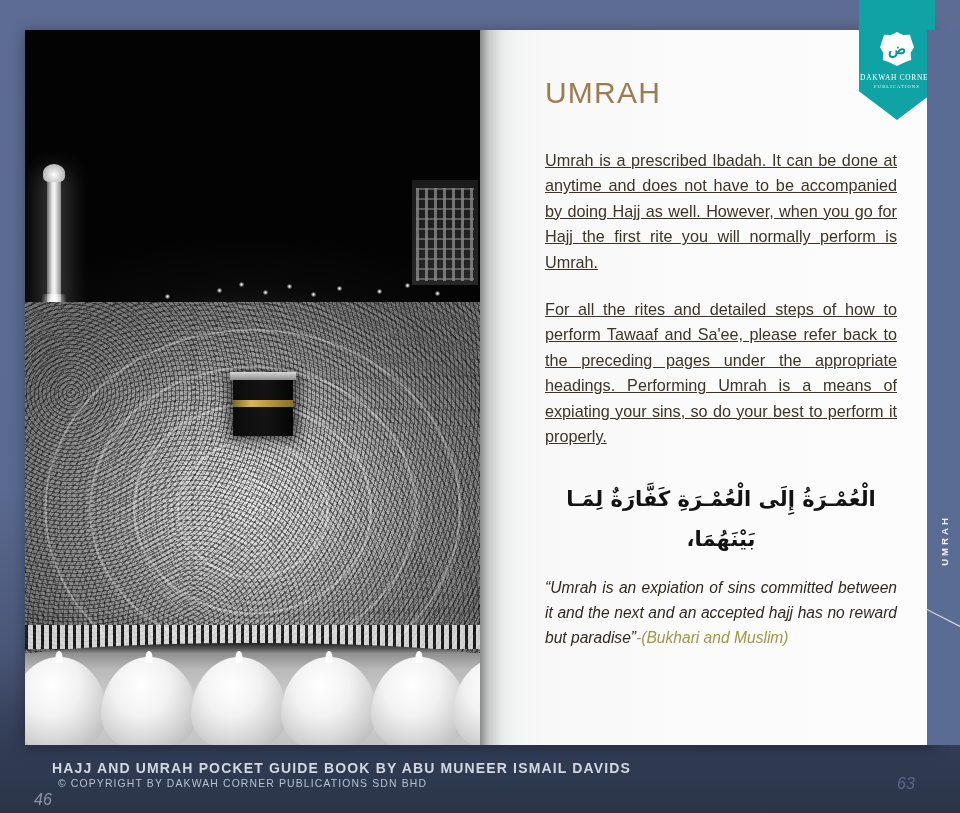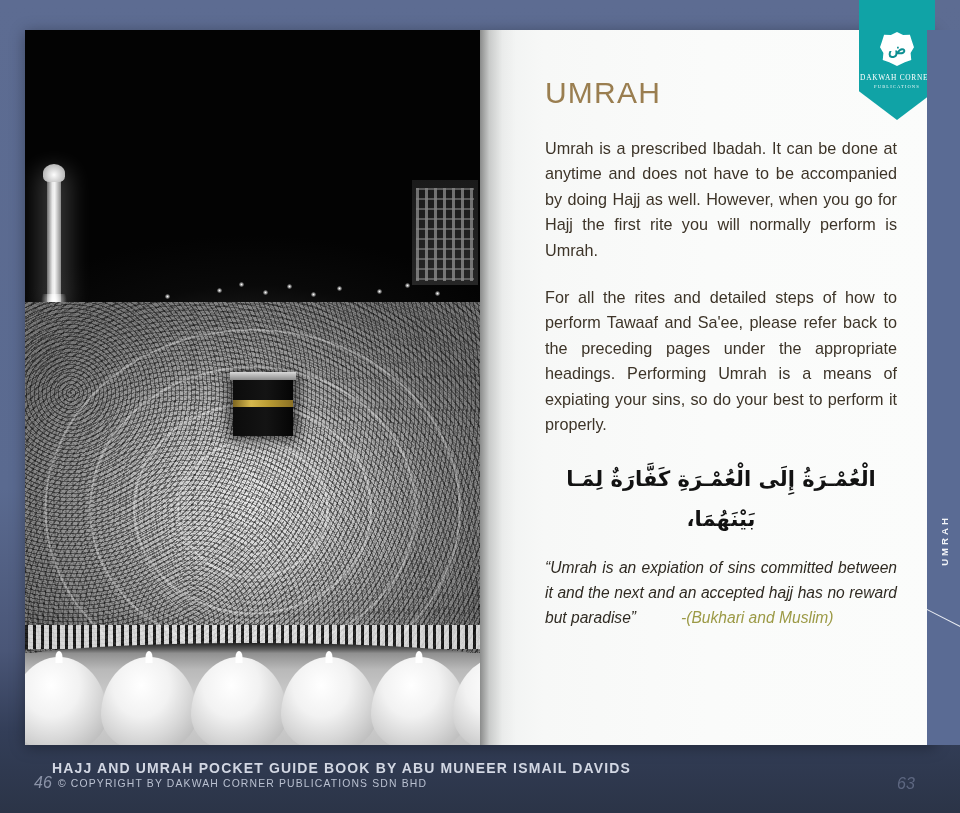--- a/index.html
+++ b/index.html
@@ -281,46 +281,46 @@
     left: 65px;
     top: 106px;
     width: 352px;
   }
 
   .para {
     font-size: 16.2px;
     line-height: 25.4px;
     color: #3d3428;
     text-align: justify;
-    margin: 0 0 22px 0;
+    margin: 12px 0 22px 0;
+    text-decoration: underline;
   }
 
   .arabic {
     direction: rtl;
     text-align: center;
     font-family: "DejaVu Sans", "Liberation Serif", serif;
     font-size: 21px;
     line-height: 40px;
     color: #121212;
-    margin: 22px 0 16px 0;
+    margin: 30px 0 16px 0;
     font-weight: bold;
   }
 
   .quote {
     font-size: 15.6px;
     line-height: 25px;
     color: #2f2a22;
     font-style: italic;
     text-align: justify;
     margin: 0;
   }
   .quote .attrib {
     color: #9c9a46;
     font-style: italic;
-    margin-left: 45px;
   }
 
   
   .logo-banner {
     position: absolute;
     right: 0px;
     top: -30px;
     width: 76px;
     height: 120px;
     background: #10a3a6;
@@ -425,21 +425,21 @@
     left: 58px;
     top: 33px;
     font-size: 10.4px;
     letter-spacing: 1.15px;
     color: #b9c0d0;
     white-space: nowrap;
   }
   .page-num-left {
     position: absolute;
     left: 34px;
-    top: 29px;
+    top: 46px;
     font-size: 16px;
     color: #8b93a8;
     font-style: italic;
   }
   .page-num-right {
     position: absolute;
     left: 897px;
     top: 30px;
     font-size: 16px;
     color: #5d6781;

